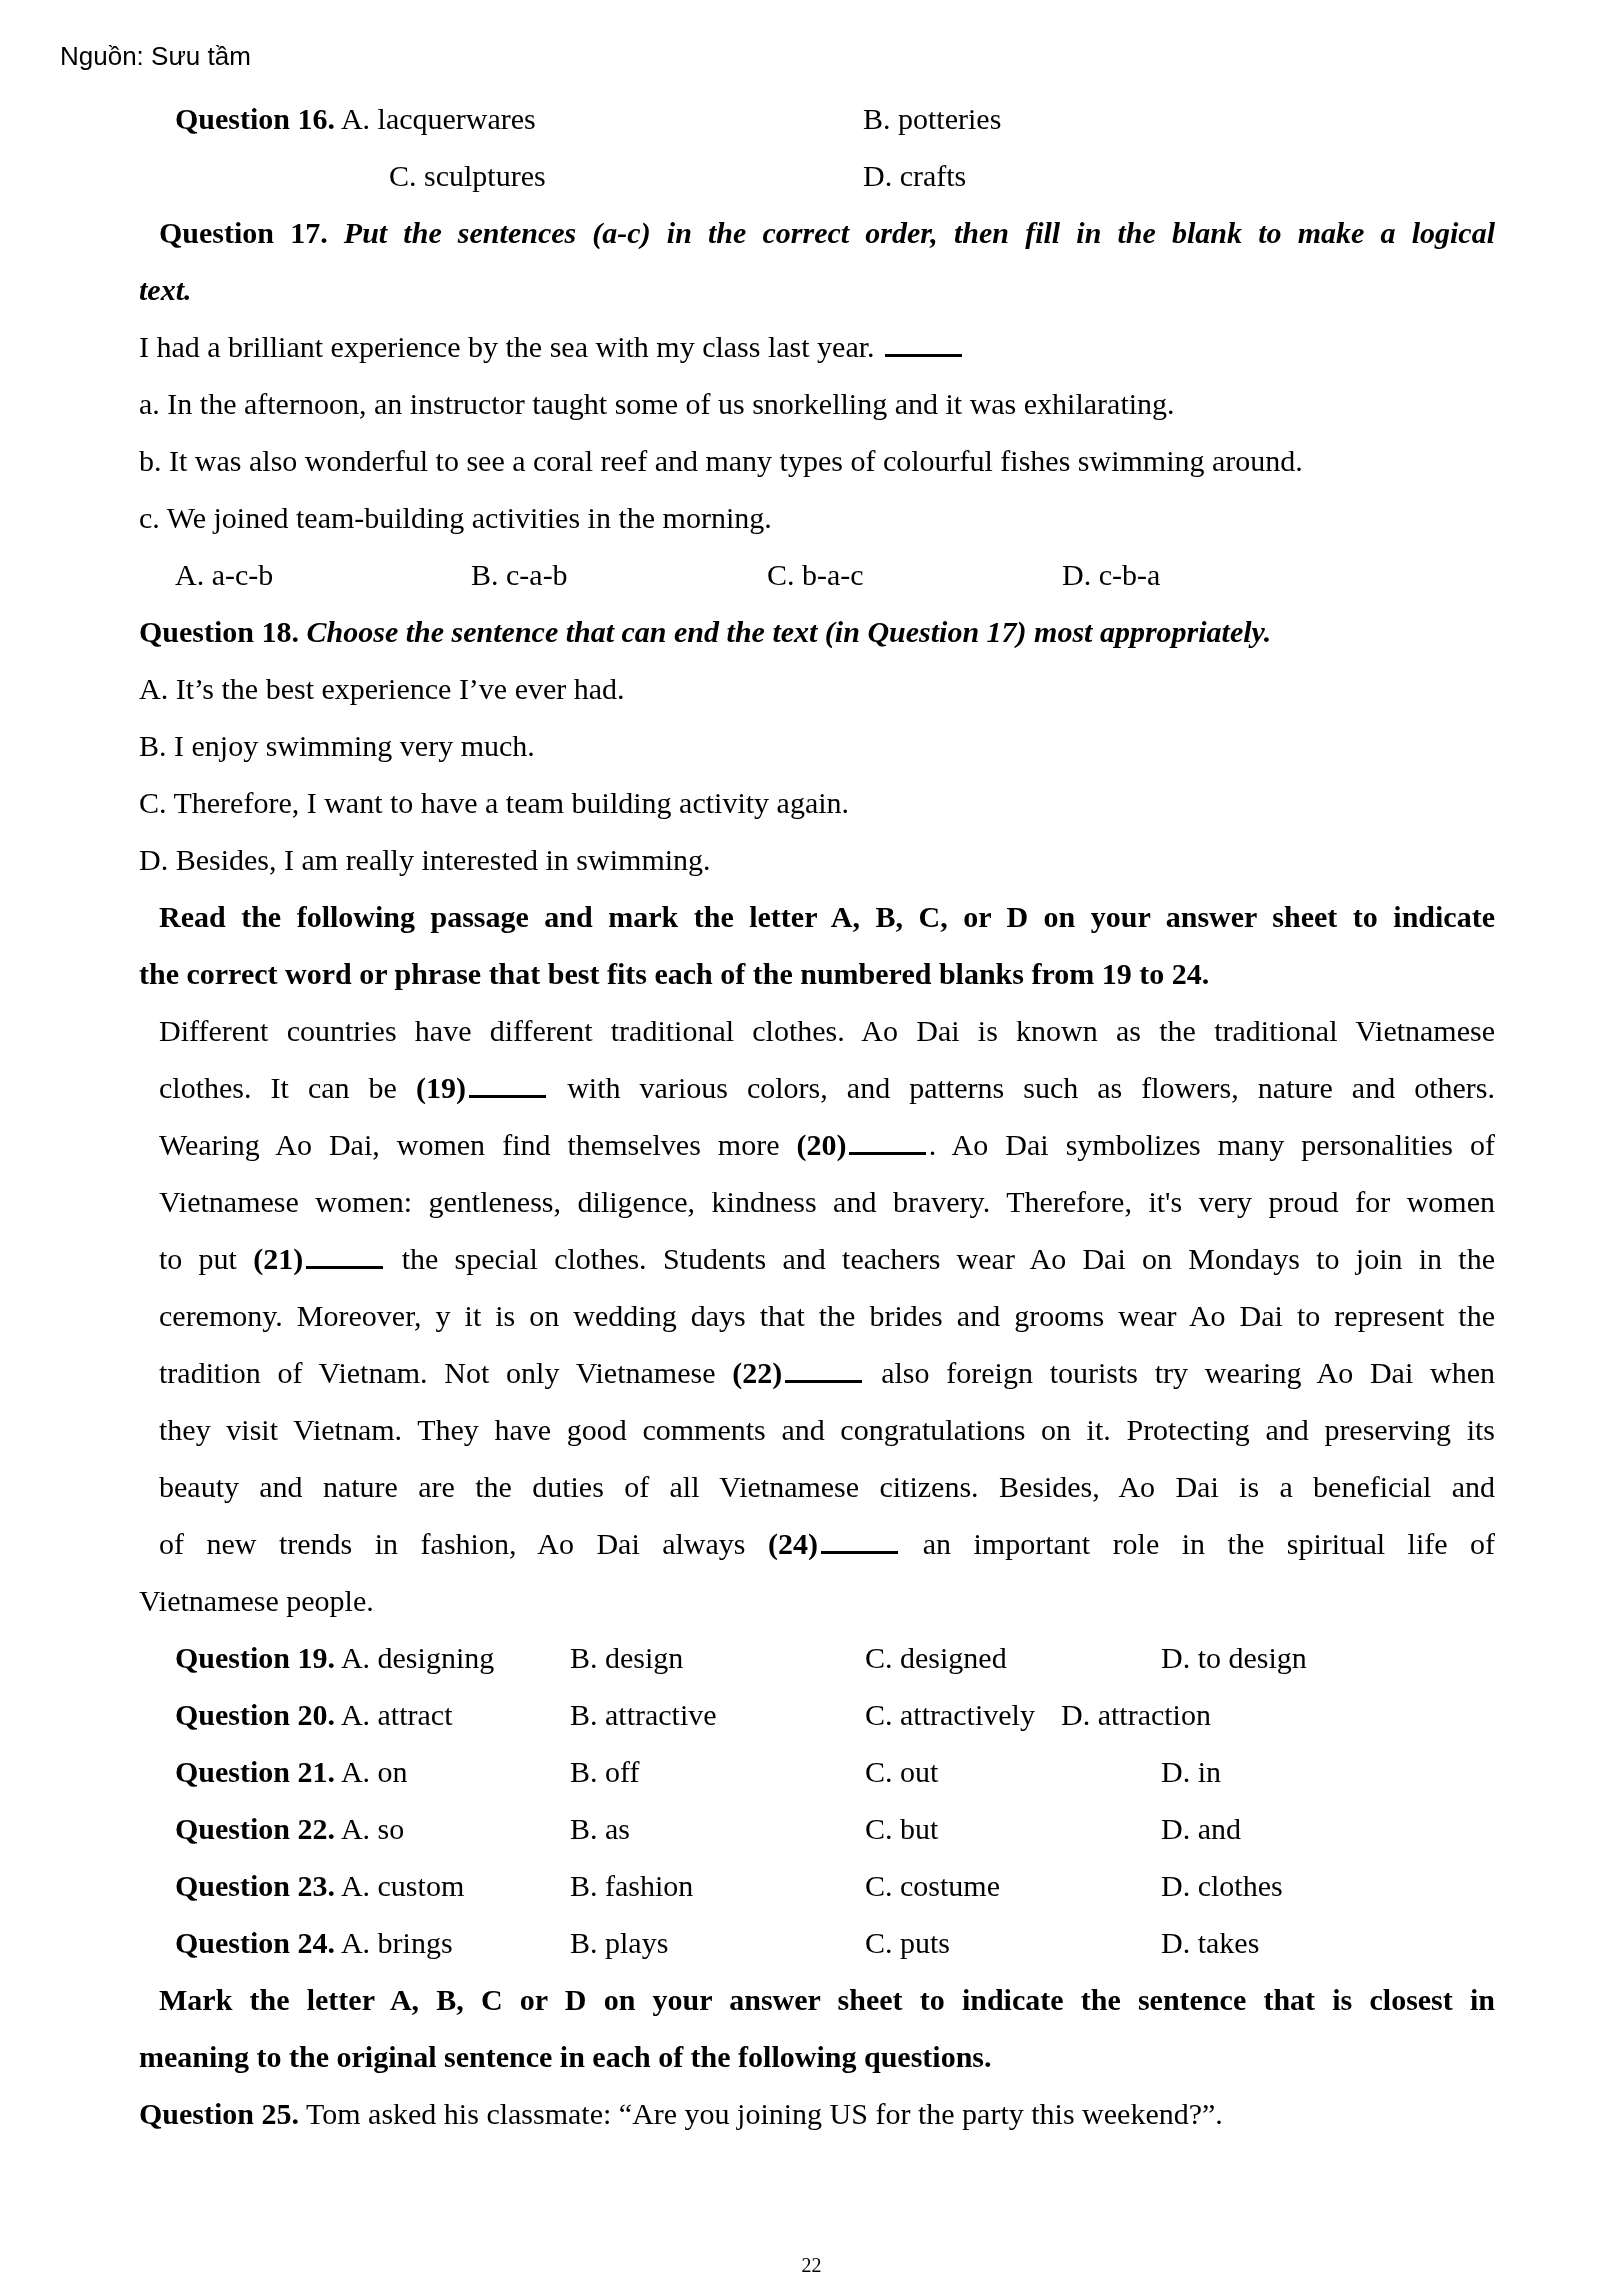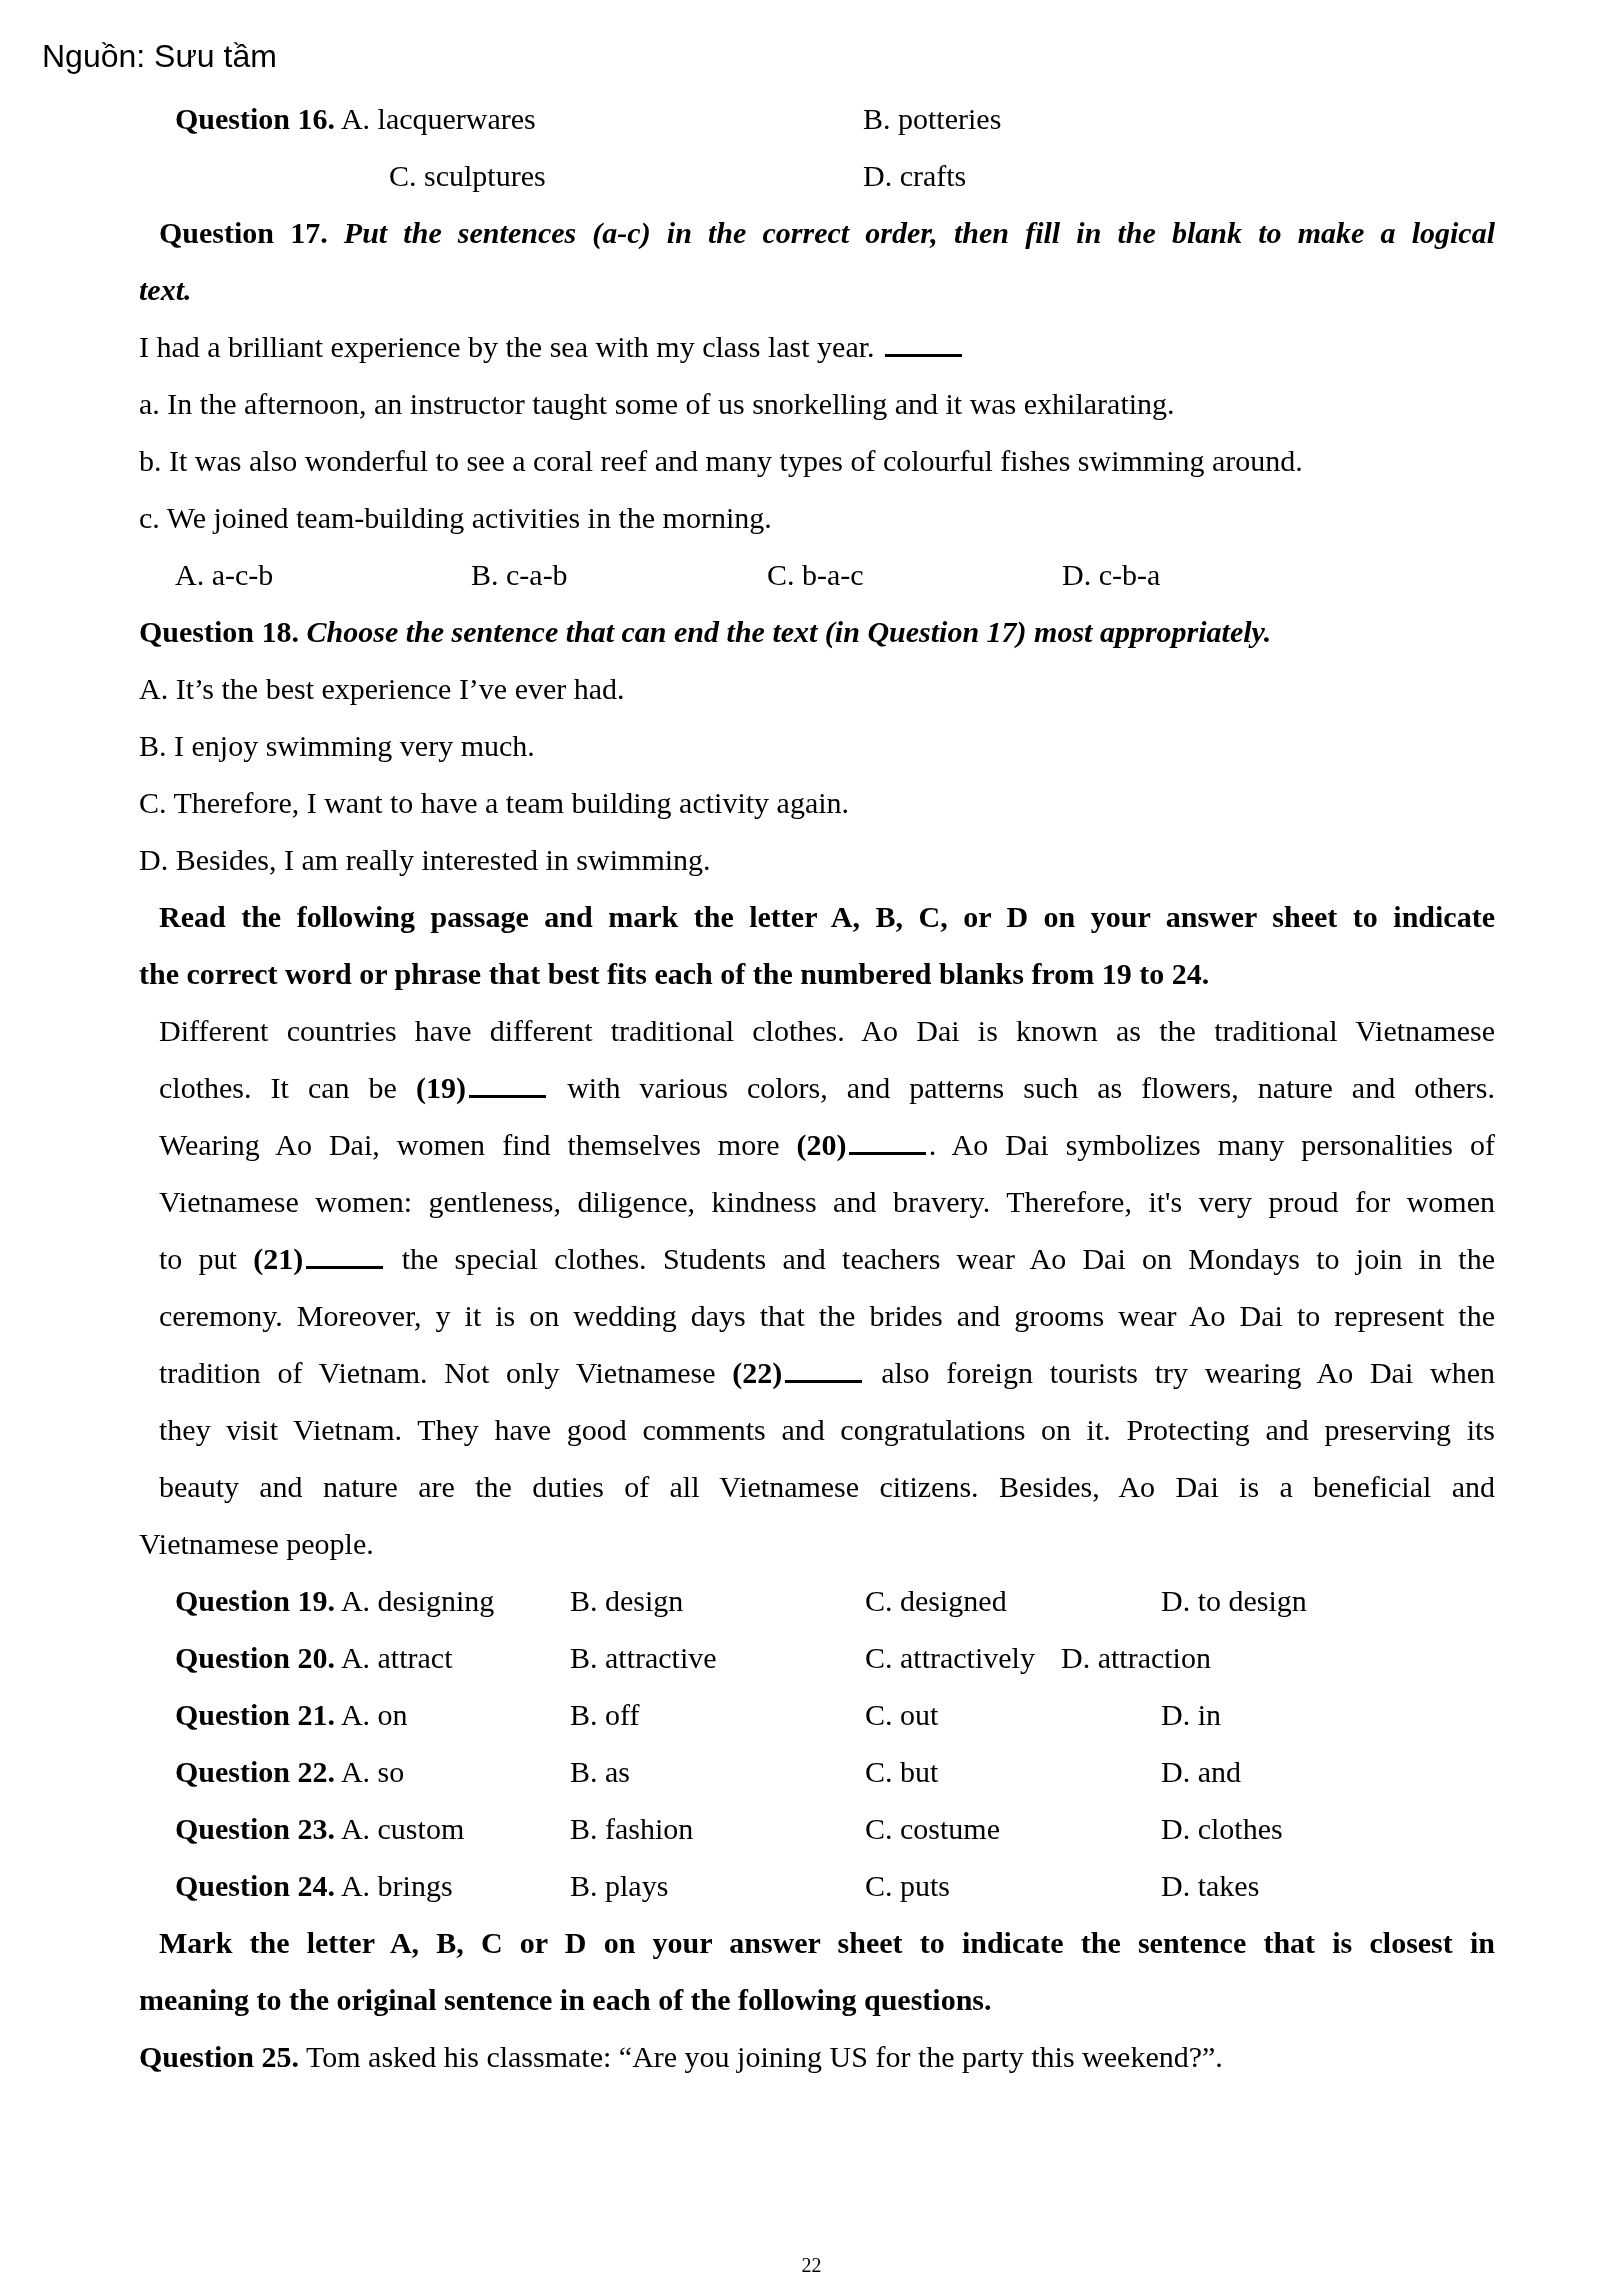--- a/index.html
+++ b/index.html
@@ -1,17 +1,17 @@
 <!DOCTYPE html>
 <html style="font-size:10.5px"><head>
 <meta charset="utf-8">
 <style>
   html, body { margin: 0; padding: 0; background: #ffffff; }
   body { width: 1623px; height: 2295px; position: relative; overflow: hidden; color: #000; }
-  .source { position: absolute; left: 42px; top: 37px; font-family: "Liberation Sans", sans-serif; font-size: 32px; line-height: 39px; color: #000; }
+  .source { position: absolute; left: 60px; top: 37px; font-family: "Liberation Sans", sans-serif; font-size: 26px; line-height: 39px; color: #000; }
   .content { position: absolute; left: 139px; top: 90px; width: 1356px; font-family: "Liberation Serif", serif; font-size: 30px; line-height: 57px; }
   .line { height: 57px; white-space: nowrap; position: relative; }
   .just { text-align: justify; text-align-last: justify; white-space: normal; margin-left: 20px; }
   b, .b { font-weight: bold; }
   .bi { font-weight: bold; font-style: italic; }
   .blank { display: inline-block; width: 77px; border-bottom: 3.3px solid #000; height: 0; vertical-align: baseline; margin: 0 2.6px; }
   .col { position: absolute; top: 0; margin-left: 36px; }
   .c0 { left: 0; }
   .qlabel { font-weight: bold; }
   .pagenum { position: absolute; left: 0; width: 1623px; top: 2254px; text-align: center; font-family: "Liberation Serif", serif; font-size: 20px; }
@@ -85,20 +85,25 @@
     <span>the special clothes. Students and teachers wear Ao Dai on Mondays to join in the</span>
   </div>
   <div class="line just">ceremony. Moreover, y it is on wedding days that the brides and grooms wear Ao Dai to represent the</div>
   <div class="line just">
     <span>tradition of Vietnam. Not only Vietnamese</span>
     <b>(22)</b><span class="blank"></span>
     <span>also foreign tourists try wearing Ao Dai when</span>
   </div>
   <div class="line just">they visit Vietnam. They have good comments and congratulations on it. Protecting and preserving its</div>
   <div class="line just">beauty and nature are the duties of all Vietnamese citizens. Besides, Ao Dai is a beneficial and</div>
+  <div class="line just">
+    <span>of new trends in fashion, Ao Dai always</span>
+    <b>(24)</b><span class="blank"></span>
+    <span>an important role in the spiritual life of</span>
+  </div>
   <div class="line">Vietnamese people.</div>
 
   <div id="answer-rows">
     <div class="line">
       <span class="col c0">
         <span class="qlabel">Question 19.</span>
         <span>A. designing</span>
       </span>
       <span class="col" style="left:395px">B. design</span>
       <span class="col" style="left:690px">C. designed</span>

